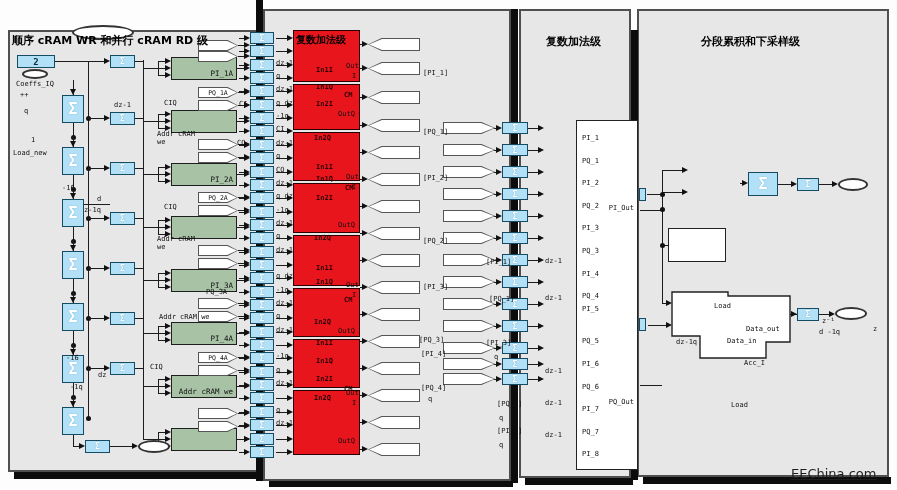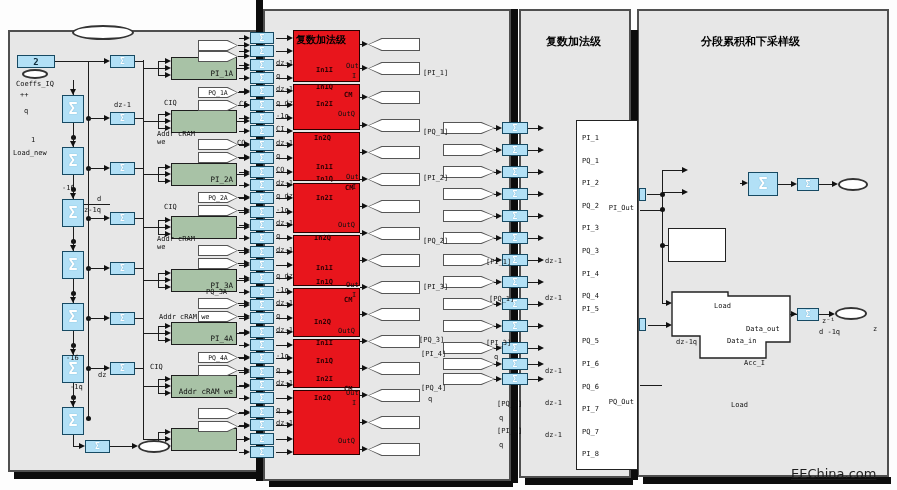--- a/index.html
+++ b/index.html
@@ -43,20 +43,21 @@
   svg.acc{position:absolute;z-index:3}
 </style>
 </head>
 <body>
 
 <div id="canvas">
   <div class="panel" id="p1" style="left: 8px; top: 30px; width: 250px; height: 442px;"></div>
   <div class="panel" id="p2" style="left: 263px; top: 9px; width: 248px; height: 472px;"></div>
   <div class="panel" id="p3" style="left: 519px; top: 9px; width: 112px; height: 469px;"></div>
   <div class="panel" id="p4" style="left: 637px; top: 9px; width: 252px; height: 468px;"></div>
+  <div class="ttl" id="t1">顺序 cRAM WR 和并行 cRAM RD 级</div>
   <div class="ttl" id="t2">复数加法级</div>
   <div class="ttl" id="t3">复数加法级</div>
   <div class="ttl" id="t4">分段累积和下采样级</div>
   <div class="wm">EEChina.com</div>
 <div class="bar" style="left: 256px; top: 0px; width: 7px; height: 481px;"></div>
     <div class="bar" style="left: 511px; top: 9px; width: 7px; height: 474px;"></div>
     <div class="bar" style="left: 631px; top: 30px; width: 7px; height: 450px;"></div>
     <div class="bar" style="left: 14px; top: 472px; width: 244px; height: 7px;"></div>
     <div class="bar" style="left: 269px; top: 481px; width: 244px; height: 6px;"></div>
     <div class="bar" style="left: 525px; top: 478px; width: 108px; height: 7px;"></div>

